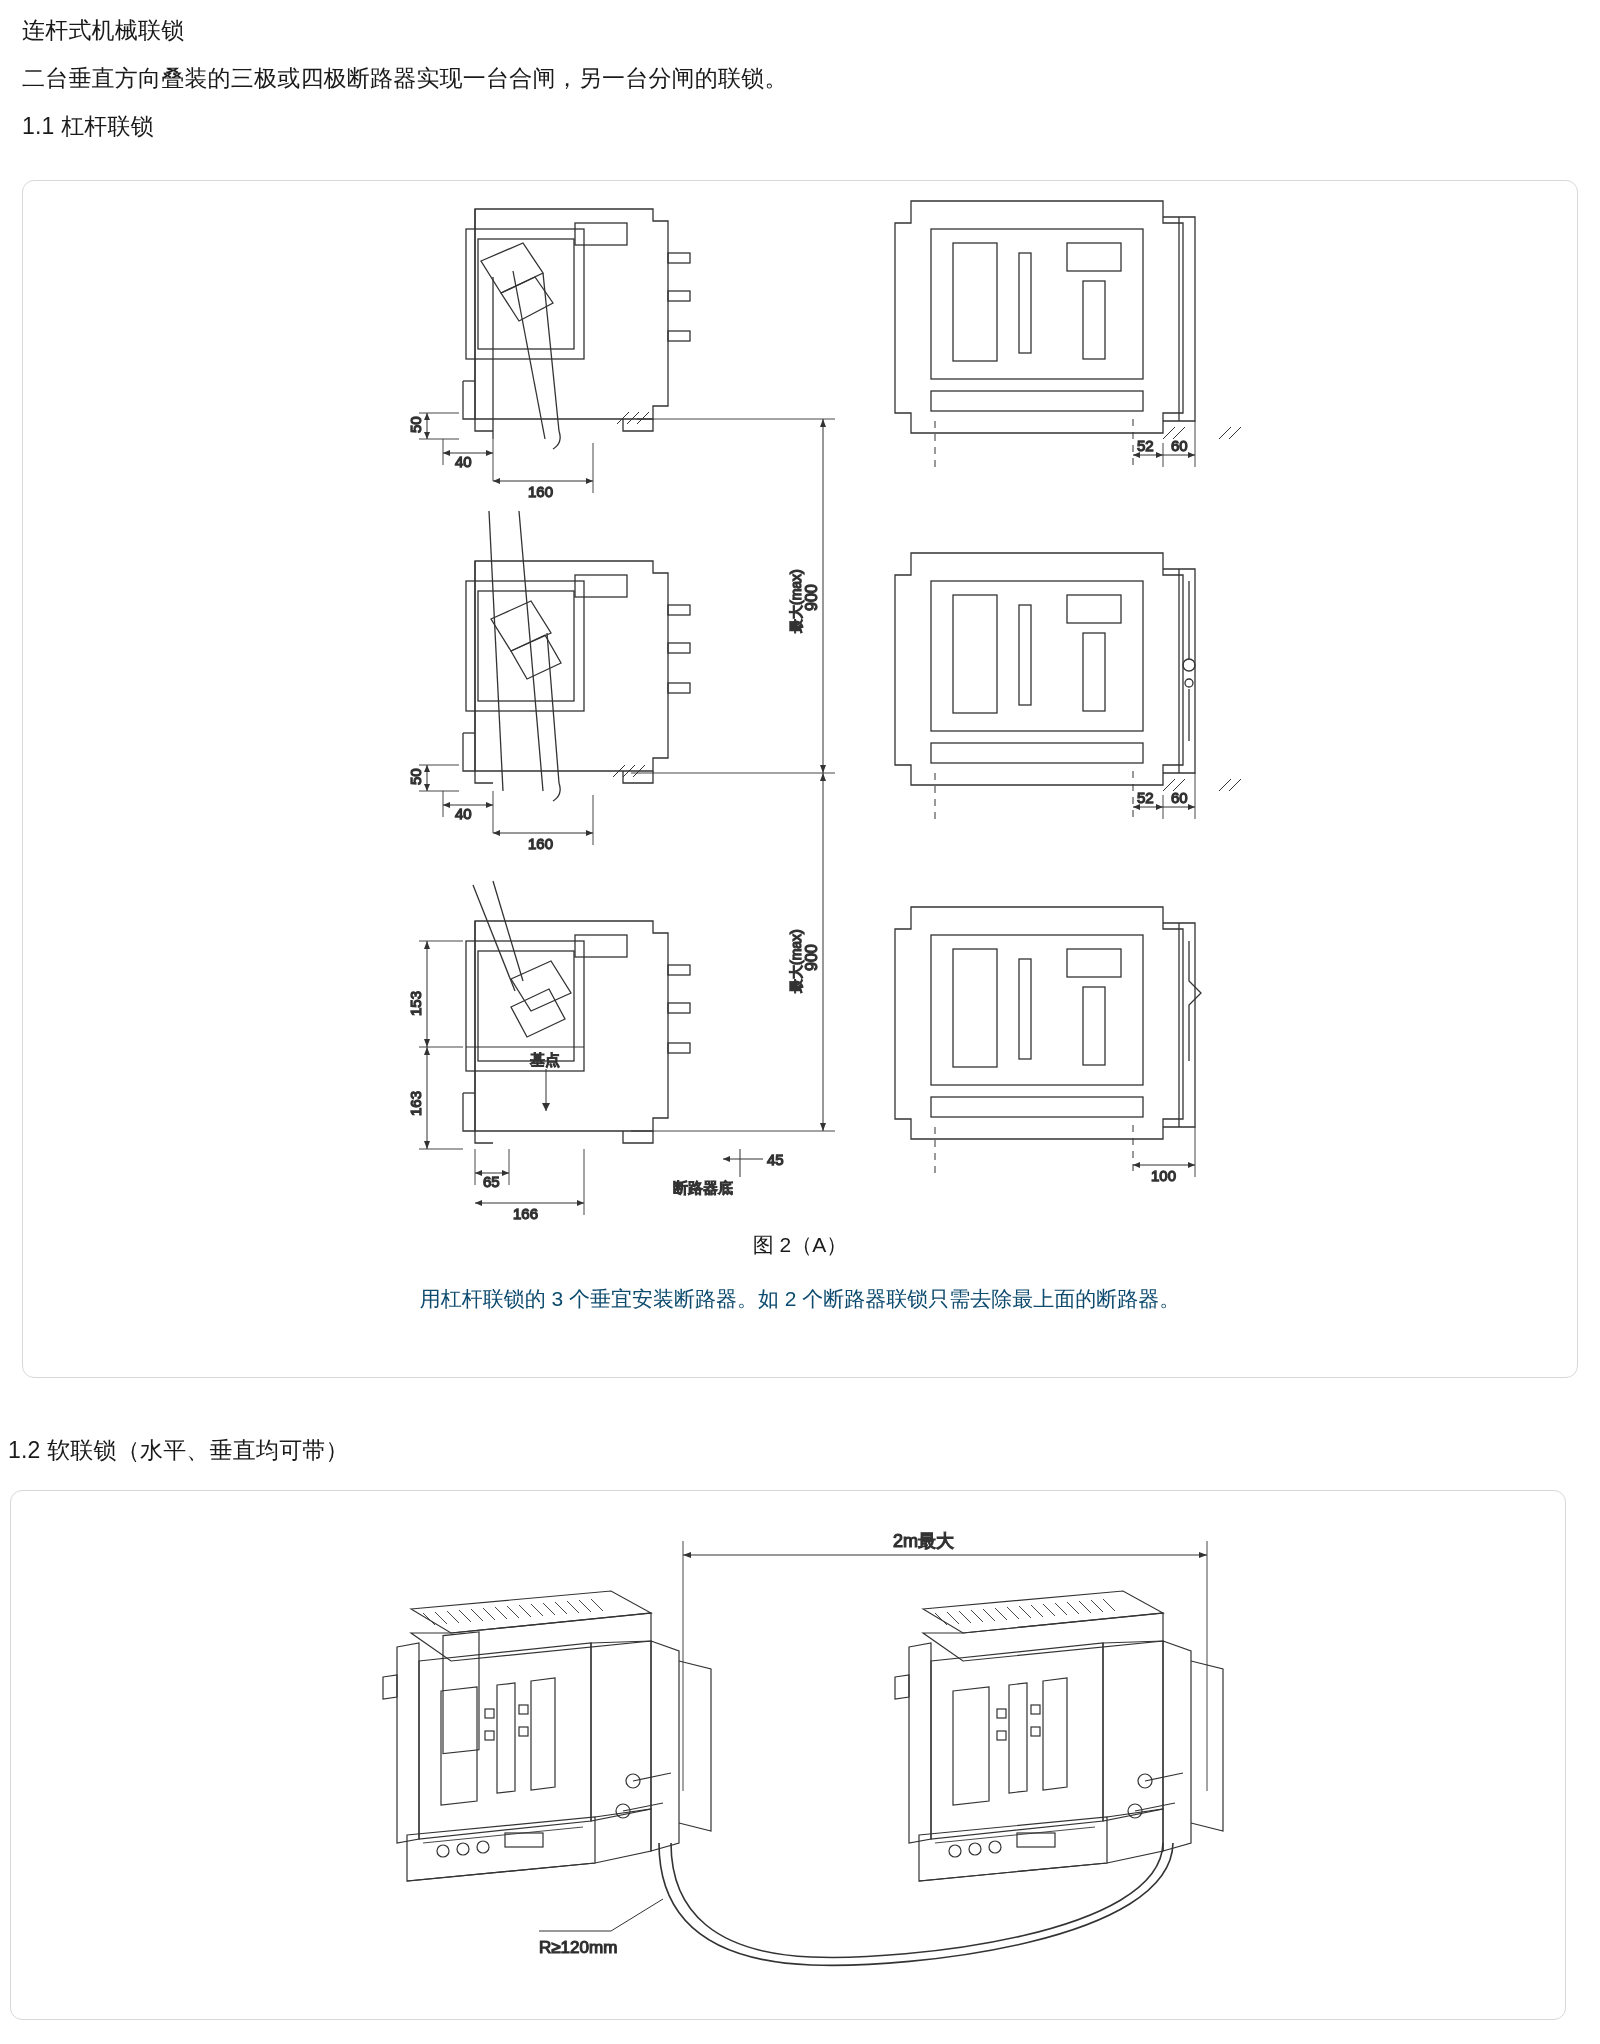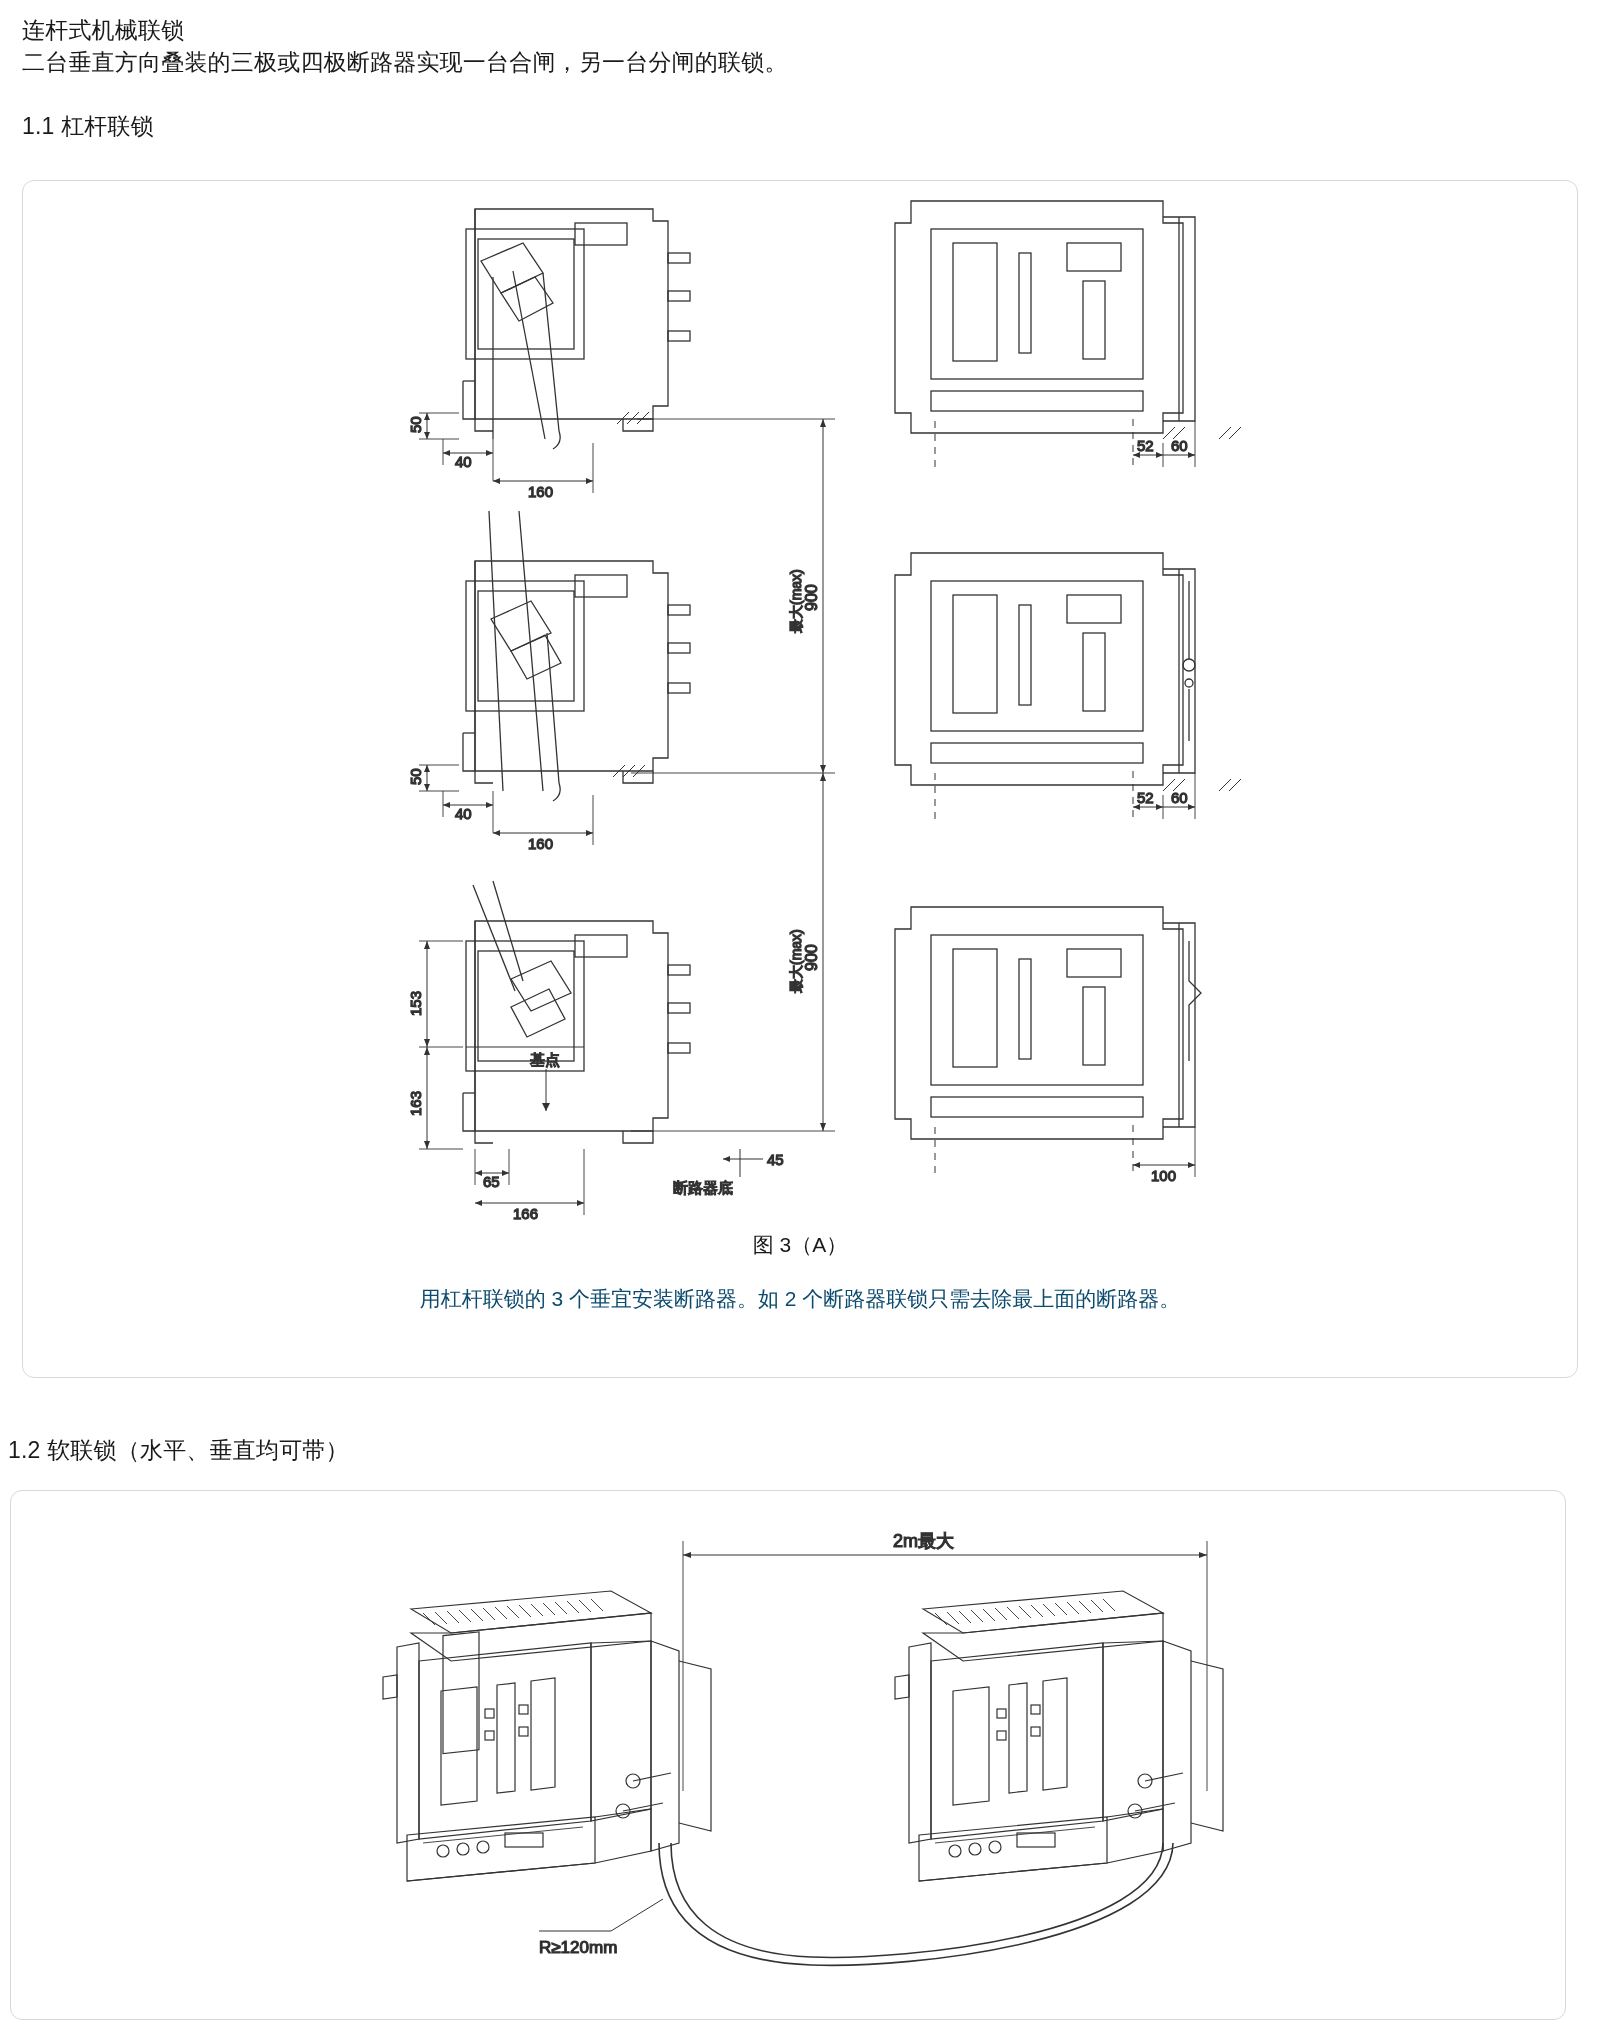--- a/index.html
+++ b/index.html
@@ -24,21 +24,21 @@
   }
   .heading {
     position: absolute;
     font-size: 23px;
     line-height: 1.4;
     color: #1a1a1a;
     letter-spacing: 0.2px;
     white-space: nowrap;
   }
   #title { left: 22px; top: 14px; }
-  #intro { left: 22px; top: 46px; }
+  #intro { left: 22px; top: 62px; }
   #sec11 { left: 22px; top: 110px; }
   #sec12 { left: 8px; top: 1434px; }
 
   .panel {
     position: absolute;
     border: 1px solid #d8d8d8;
     border-radius: 12px;
     background: #ffffff;
     box-sizing: border-box;
   }
@@ -363,21 +363,21 @@
           <line x1="1110" y1="984" x2="1172" y2="984" stroke-width="1"></line>
           <path d="M1110 984 l7 -3 l0 6 z" fill="#333" stroke="none"></path>
           <path d="M1172 984 l-7 -3 l0 6 z" fill="#333" stroke="none"></path>
           <line x1="1172" y1="946" x2="1172" y2="996" stroke-width="0.9"></line>
           <text x="1128" y="1000" font-size="15">100</text>
         </g>
 
       </g>
     </svg>
 
-    <div class="fig-caption" style="left:0; top:1050px;">图 3（A）</div>
+    <div class="fig-caption" style="left:0; top:1050px;">图 2（A）</div>
     <div class="fig-note" style="left:0; top:1104px;">用杠杆联锁的 3 个垂宜安装断路器。如 2 个断路器联锁只需去除最上面的断路器。</div>
   </div>
 
   <div class="heading" id="sec12">1.2 软联锁（水平、垂直均可带）</div>
 
   <div class="panel" id="panel-b">
     <svg class="dwg" width="1554" height="528" viewBox="0 0 1554 528">
       <g fill="none" stroke="#333" stroke-width="1.2">
 
         <g>

